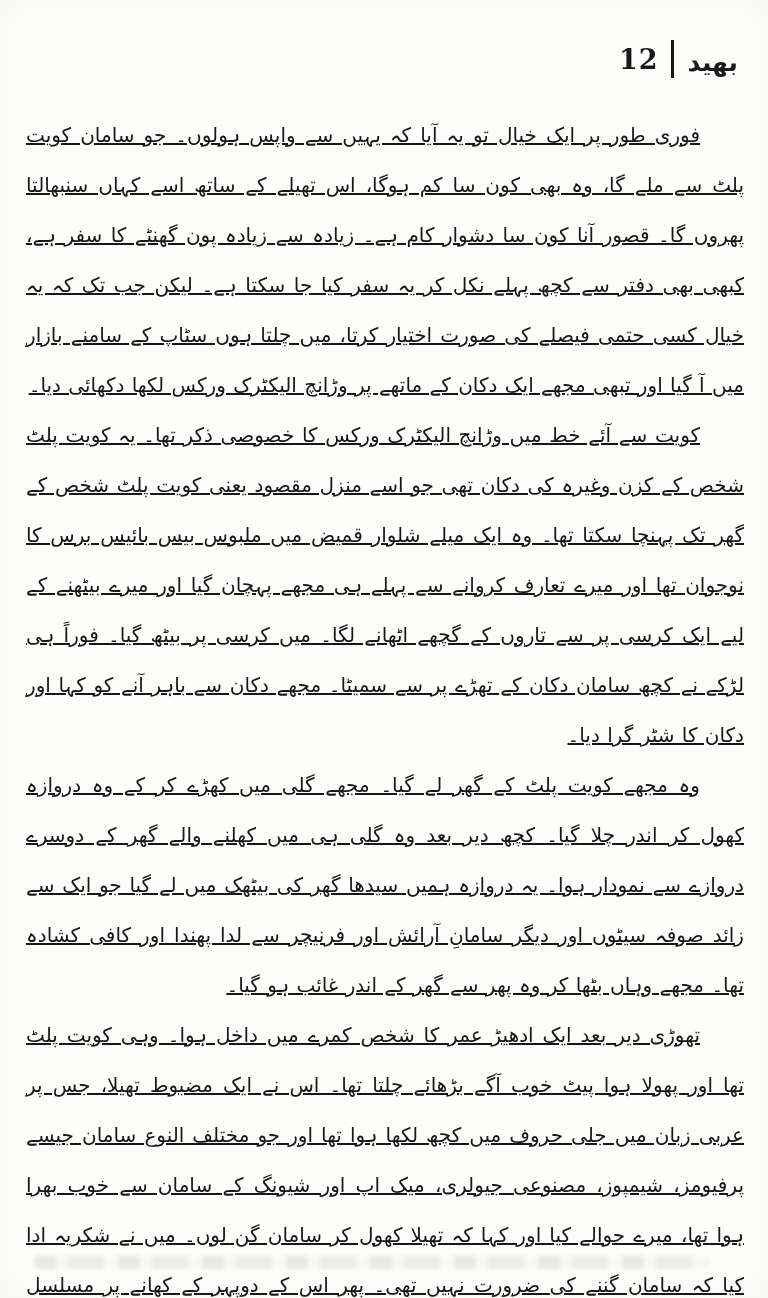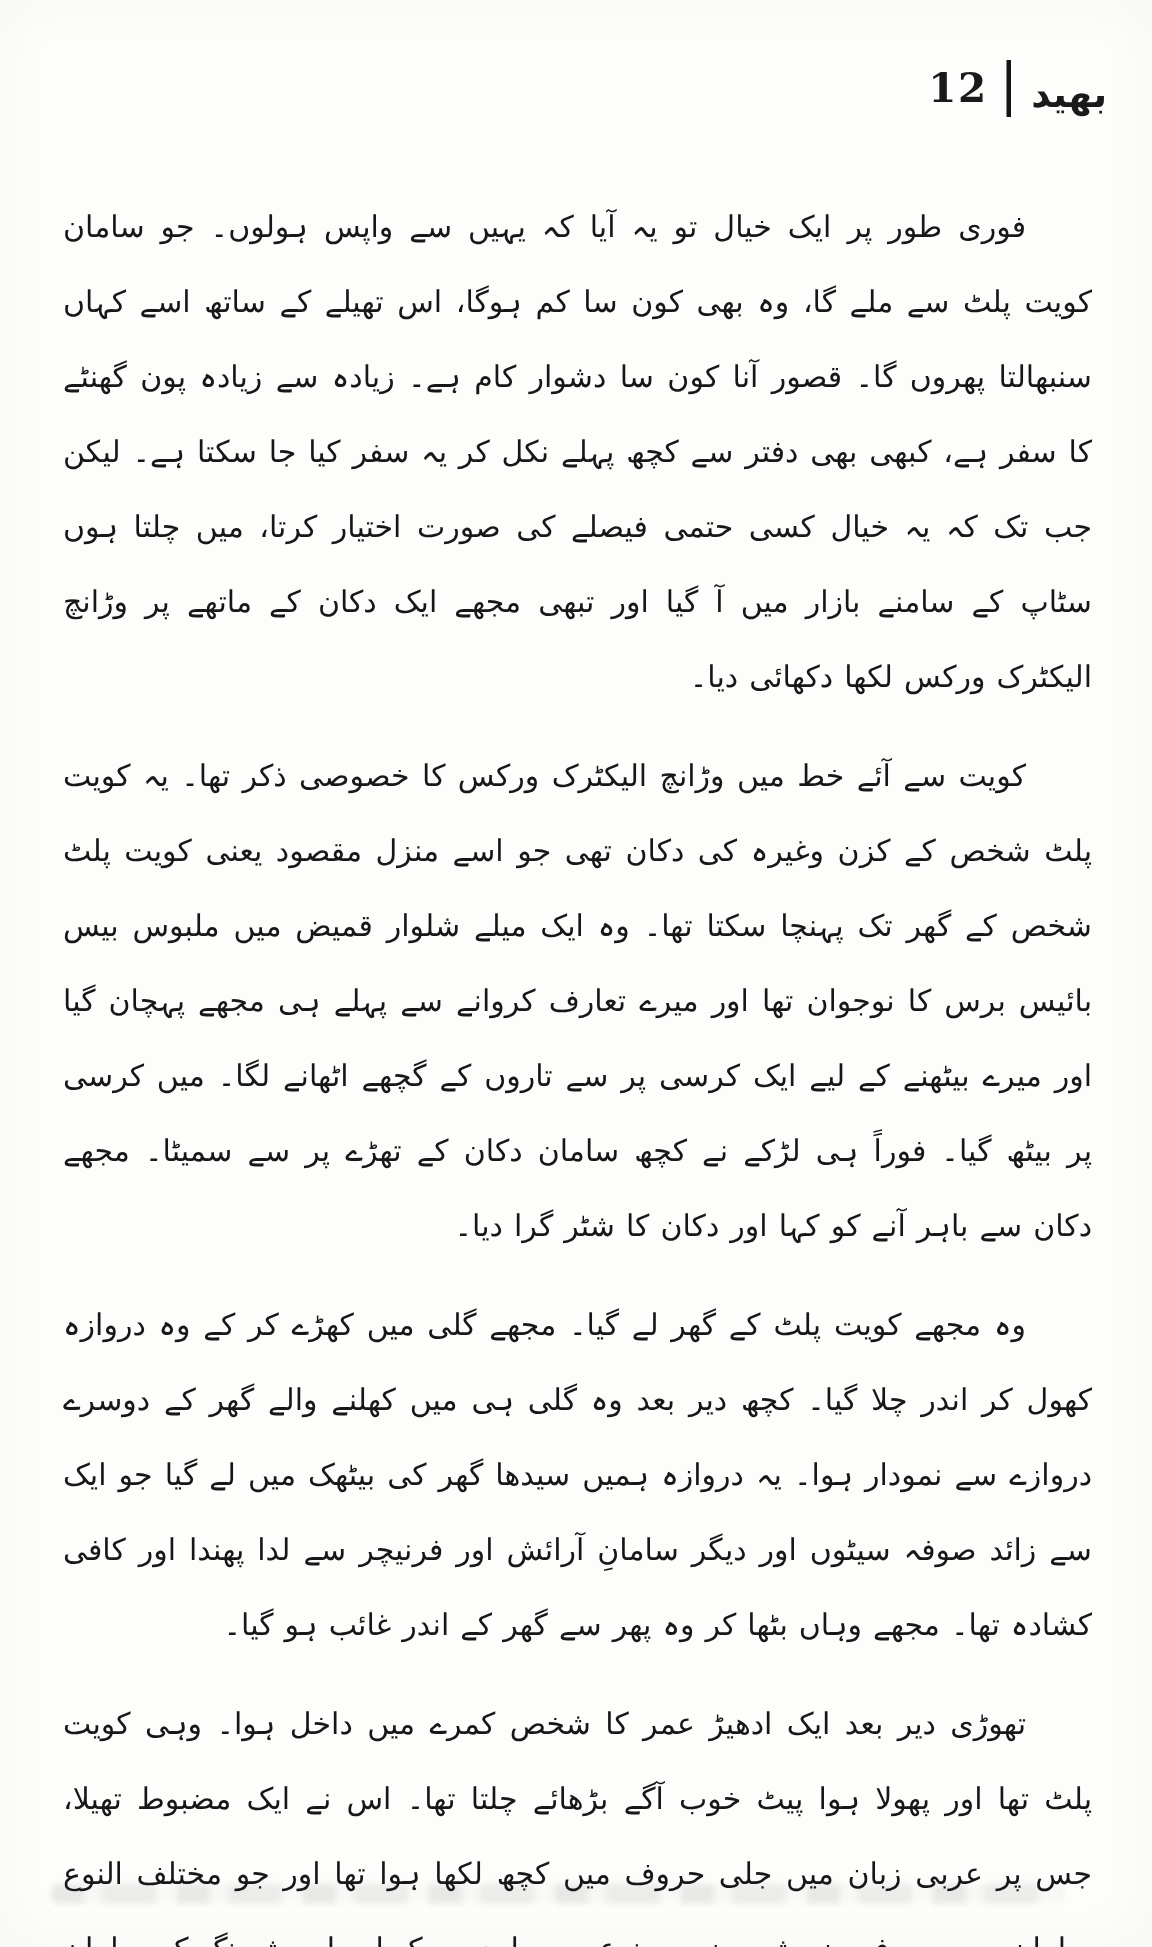--- a/index.html
+++ b/index.html
@@ -52,23 +52,24 @@
     top: 110px;
     right: 24px;
     left: 26px;
     direction: rtl;
     text-align: justify;
     font-size: 20px;
     line-height: 50px;
     color: #171717;
   }
   .text-block p {
-    margin: 16px;
+    margin: 0;
     text-indent: 44px;
     word-spacing: 1px;
+    text-decoration: underline;
   }
   .bleed-artifact {
     position: absolute;
     left: 34px;
     right: 60px;
     top: 1256px;
     height: 13px;
     border-radius: 5px;
     background: repeating-linear-gradient(90deg,
       rgba(40,40,40,0.22) 0 22px,

